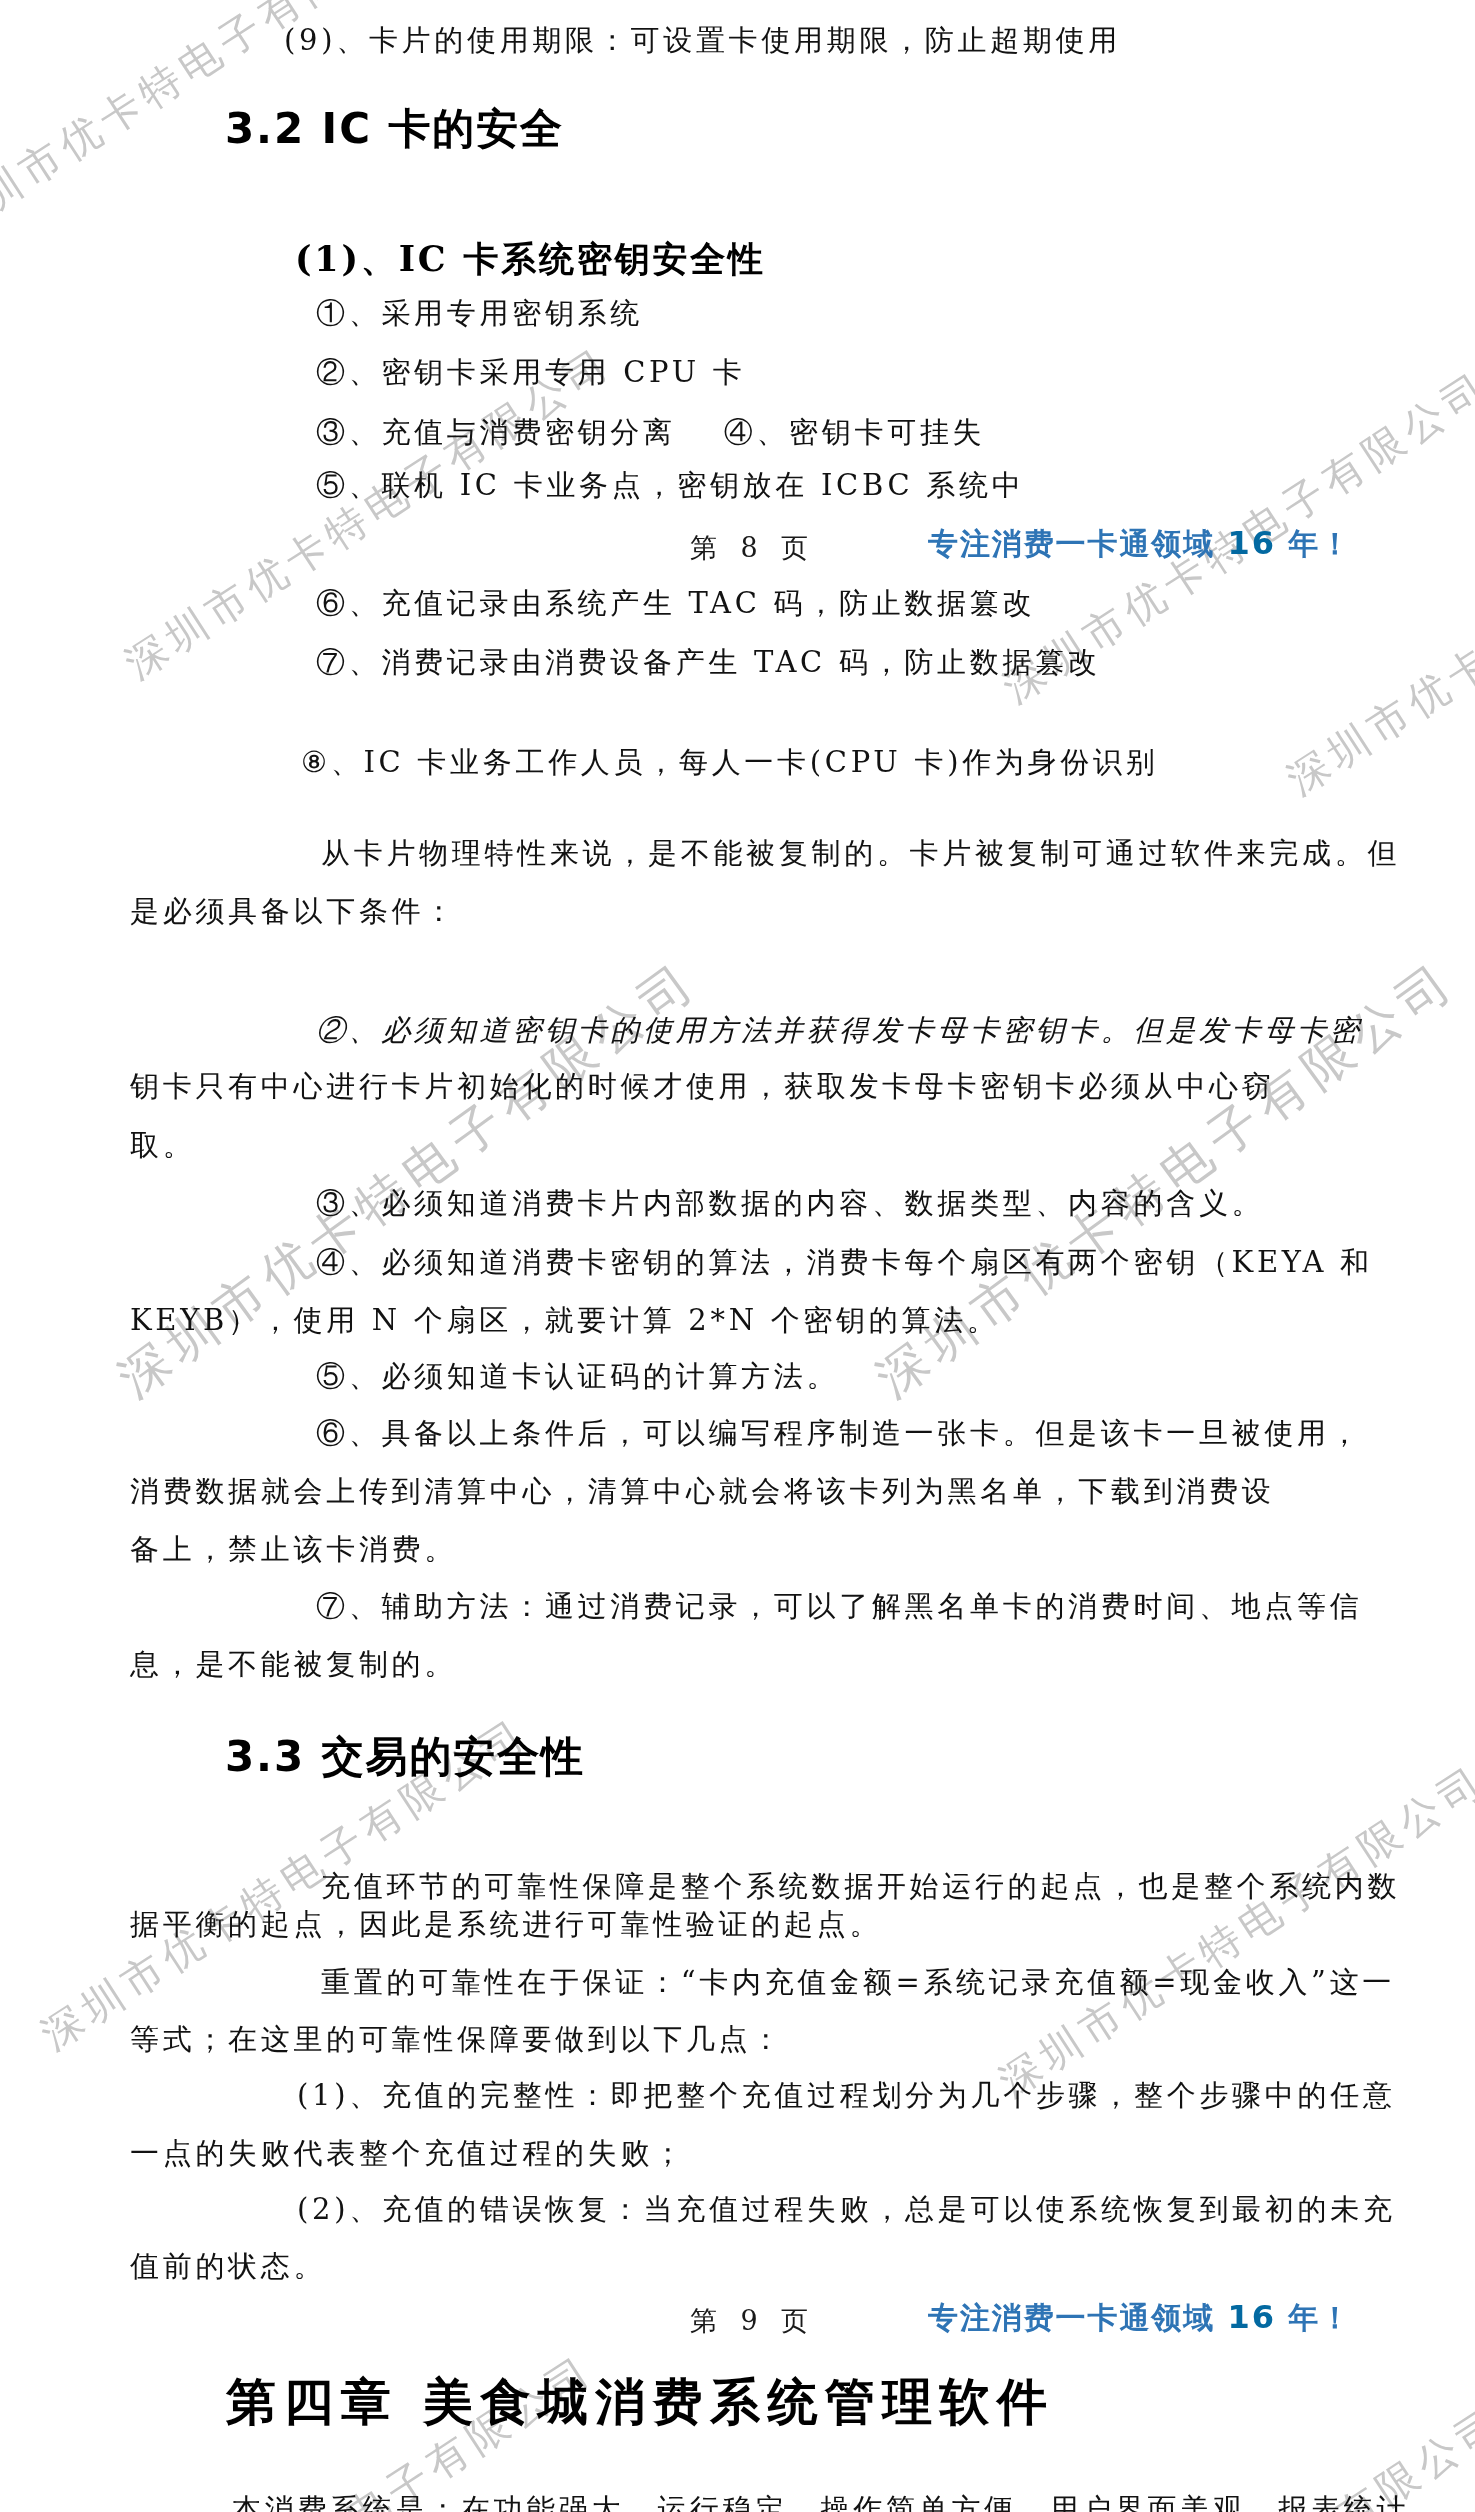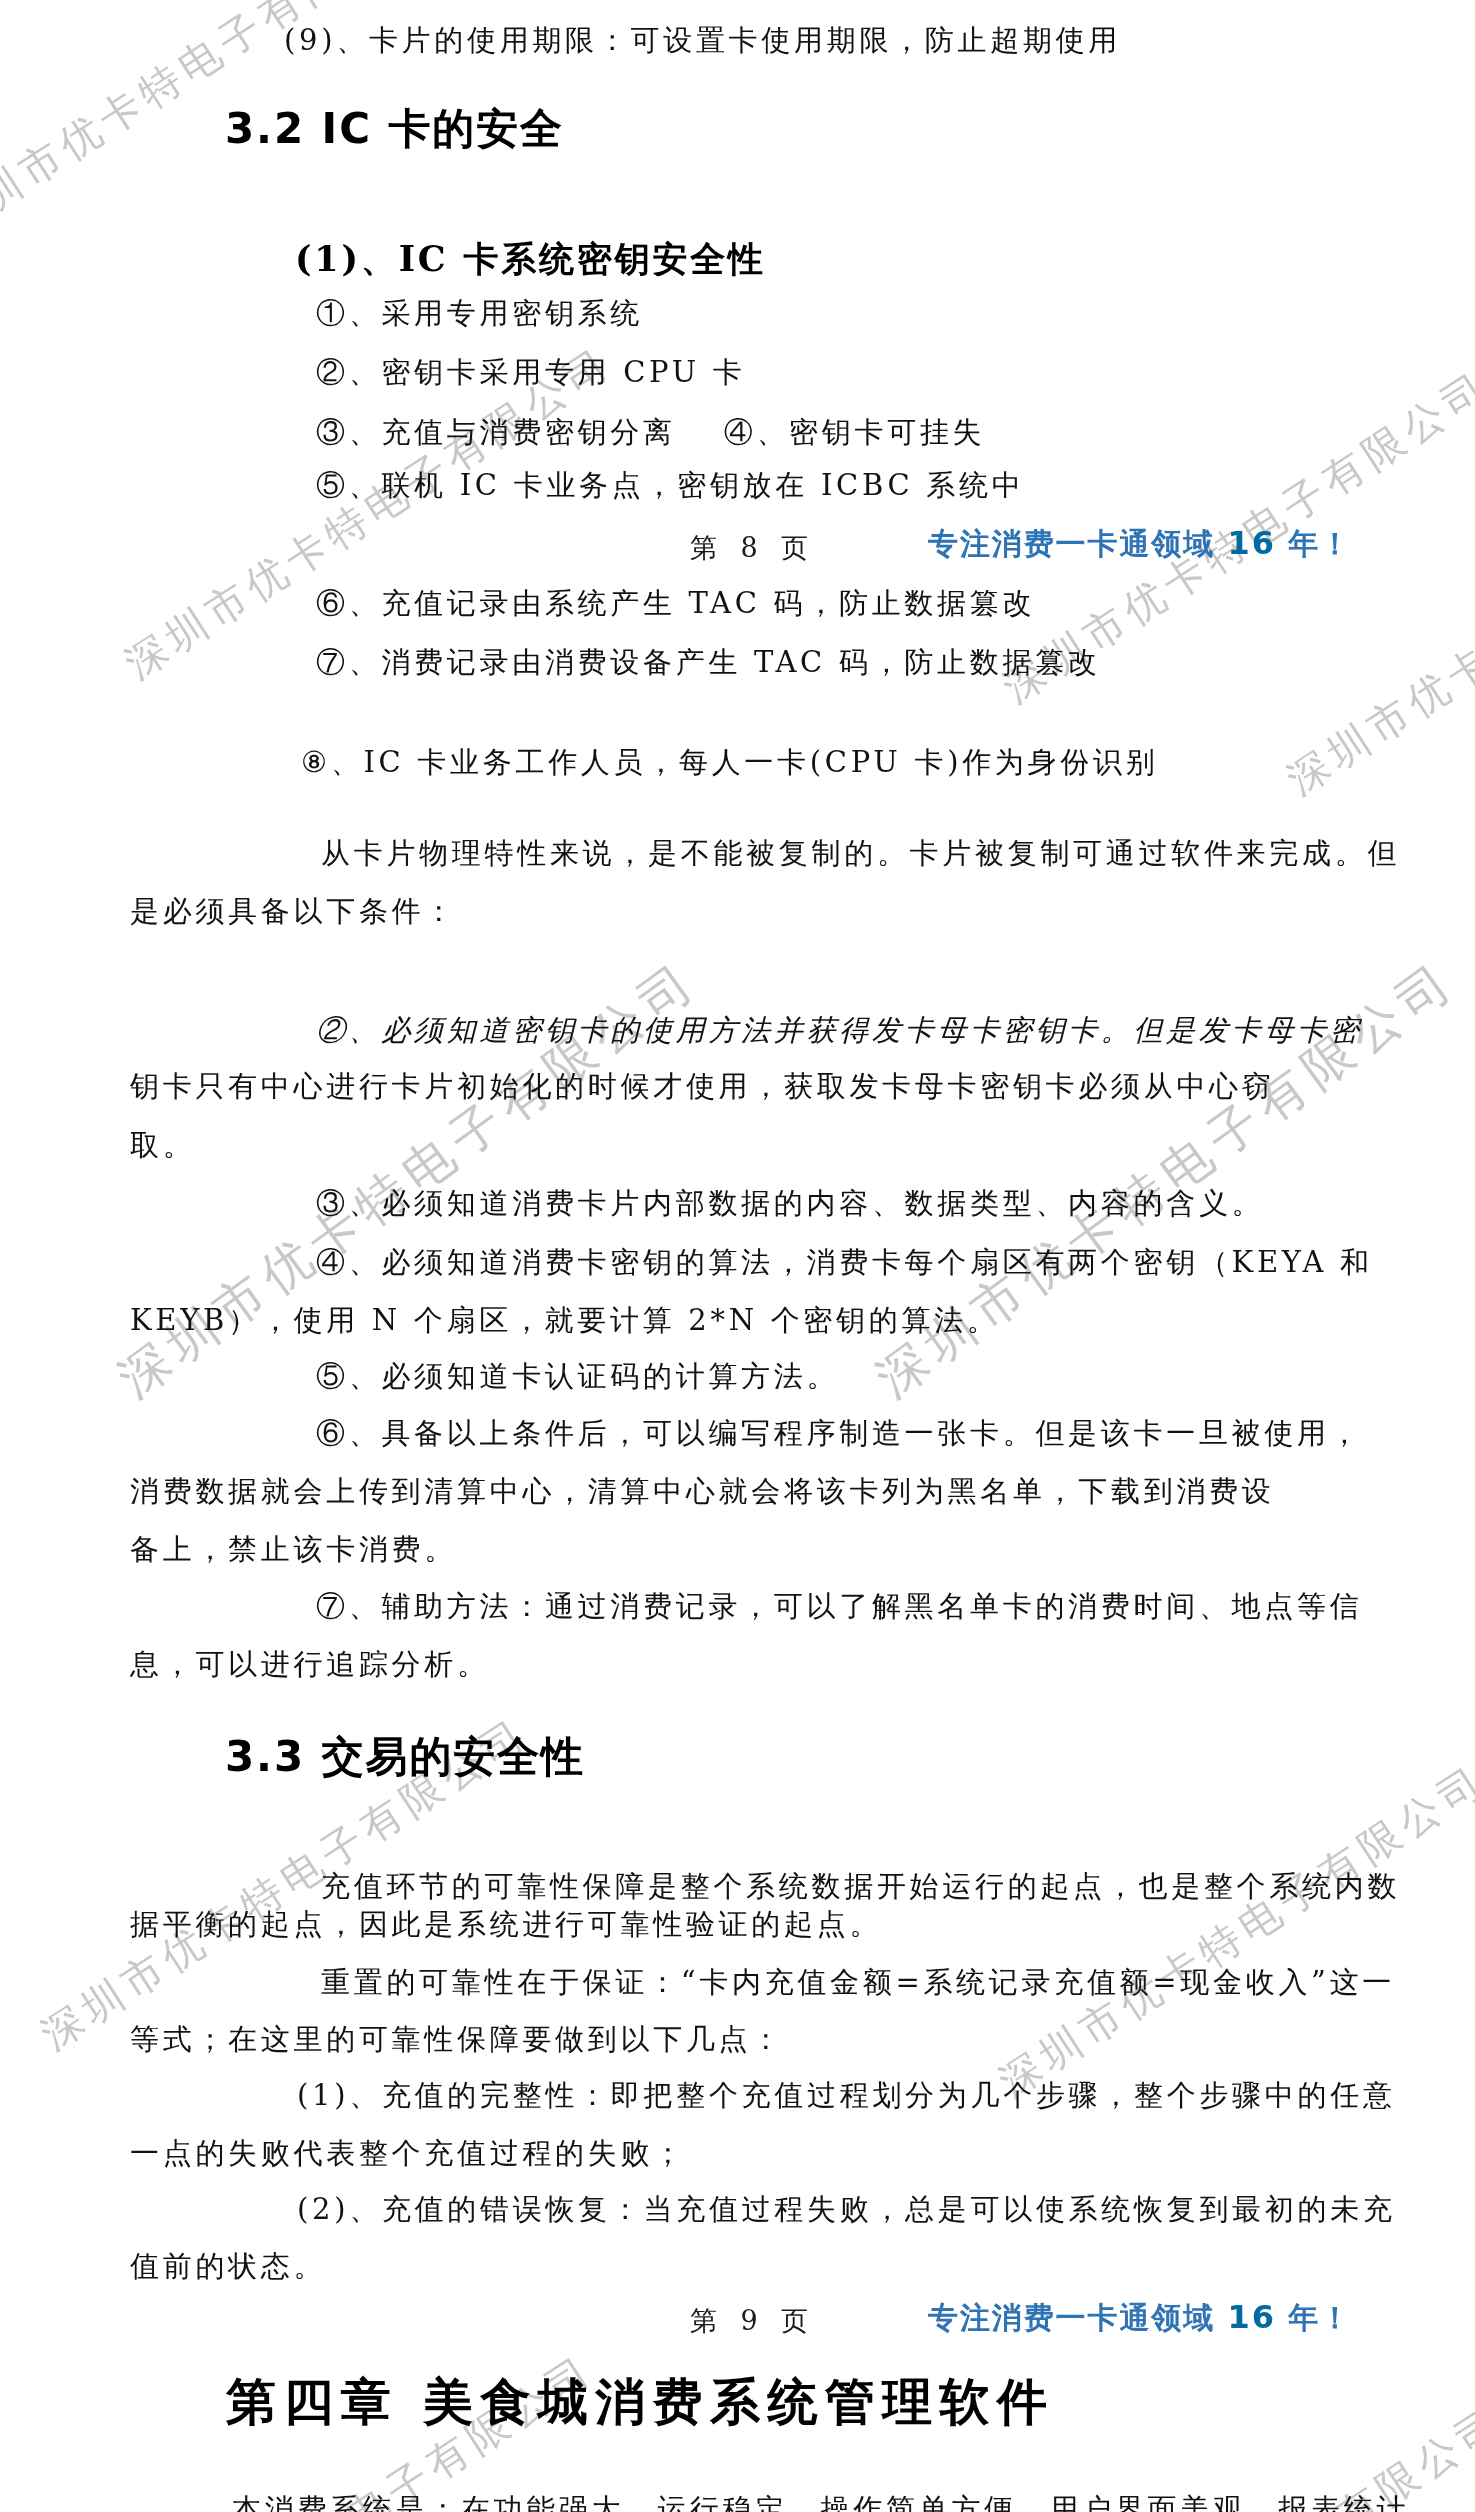--- a/index.html
+++ b/index.html
@@ -70,21 +70,21 @@
   <div class="ln" style="left:130px;top:1069px;">钥卡只有中心进行卡片初始化的时候才使用，获取发卡母卡密钥卡必须从中心窃</div>
   <div class="ln" style="left:130px;top:1128px;">取。</div>
   <div class="ln" style="left:316px;top:1186px;">③、必须知道消费卡片内部数据的内容、数据类型、内容的含义。</div>
   <div class="ln" style="left:316px;top:1245px;">④、必须知道消费卡密钥的算法，消费卡每个扇区有两个密钥（KEYA 和</div>
   <div class="ln" style="left:130px;top:1303px;">KEYB），使用 N 个扇区，就要计算 2*N 个密钥的算法。</div>
   <div class="ln" style="left:316px;top:1359px;">⑤、必须知道卡认证码的计算方法。</div>
   <div class="ln" style="left:316px;top:1416px;">⑥、具备以上条件后，可以编写程序制造一张卡。但是该卡一旦被使用，</div>
   <div class="ln" style="left:130px;top:1474px;">消费数据就会上传到清算中心，清算中心就会将该卡列为黑名单，下载到消费设</div>
   <div class="ln" style="left:130px;top:1532px;">备上，禁止该卡消费。</div>
   <div class="ln" style="left:316px;top:1589px;">⑦、辅助方法：通过消费记录，可以了解黑名单卡的消费时间、地点等信</div>
-  <div class="ln" style="left:130px;top:1647px;">息，可以进行追踪分析。</div>
+  <div class="ln" style="left:130px;top:1647px;">息，是不能被复制的。</div>
 
   <div class="ln h2" style="left:225px;top:1732px;">3.3 交易的安全性</div>
 
   <div class="ln" style="left:321px;top:1850px;margin-top:19px;">充值环节的可靠性保障是整个系统数据开始运行的起点，也是整个系统内数</div>
   <div class="ln" style="left:130px;top:1907px;">据平衡的起点，因此是系统进行可靠性验证的起点。</div>
   <div class="ln" style="left:321px;top:1965px;">重置的可靠性在于保证：“卡内充值金额=系统记录充值额=现金收入”这一</div>
   <div class="ln" style="left:130px;top:2022px;">等式；在这里的可靠性保障要做到以下几点：</div>
 
   <div class="ln" style="left:297px;top:2078px;">(1)、充值的完整性：即把整个充值过程划分为几个步骤，整个步骤中的任意</div>
   <div class="ln" style="left:130px;top:2136px;">一点的失败代表整个充值过程的失败；</div>

